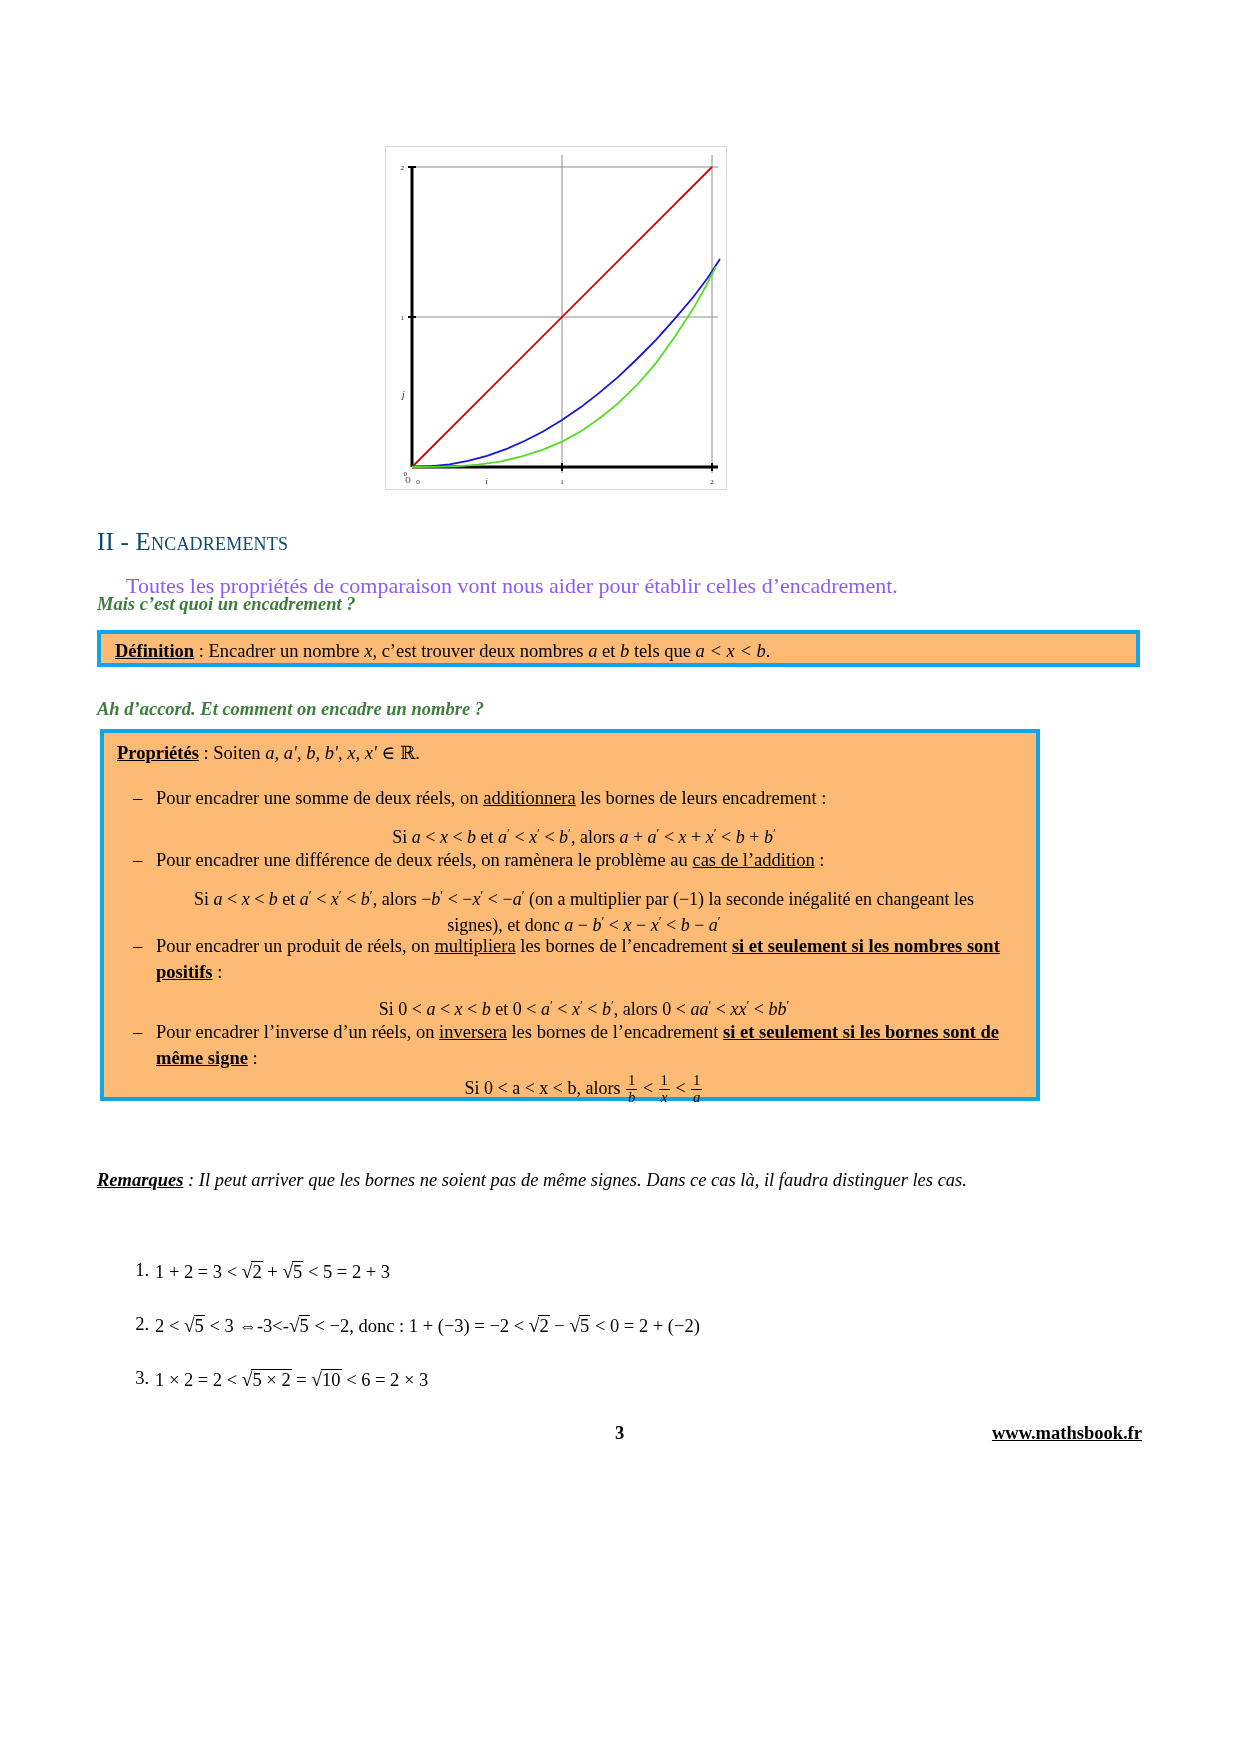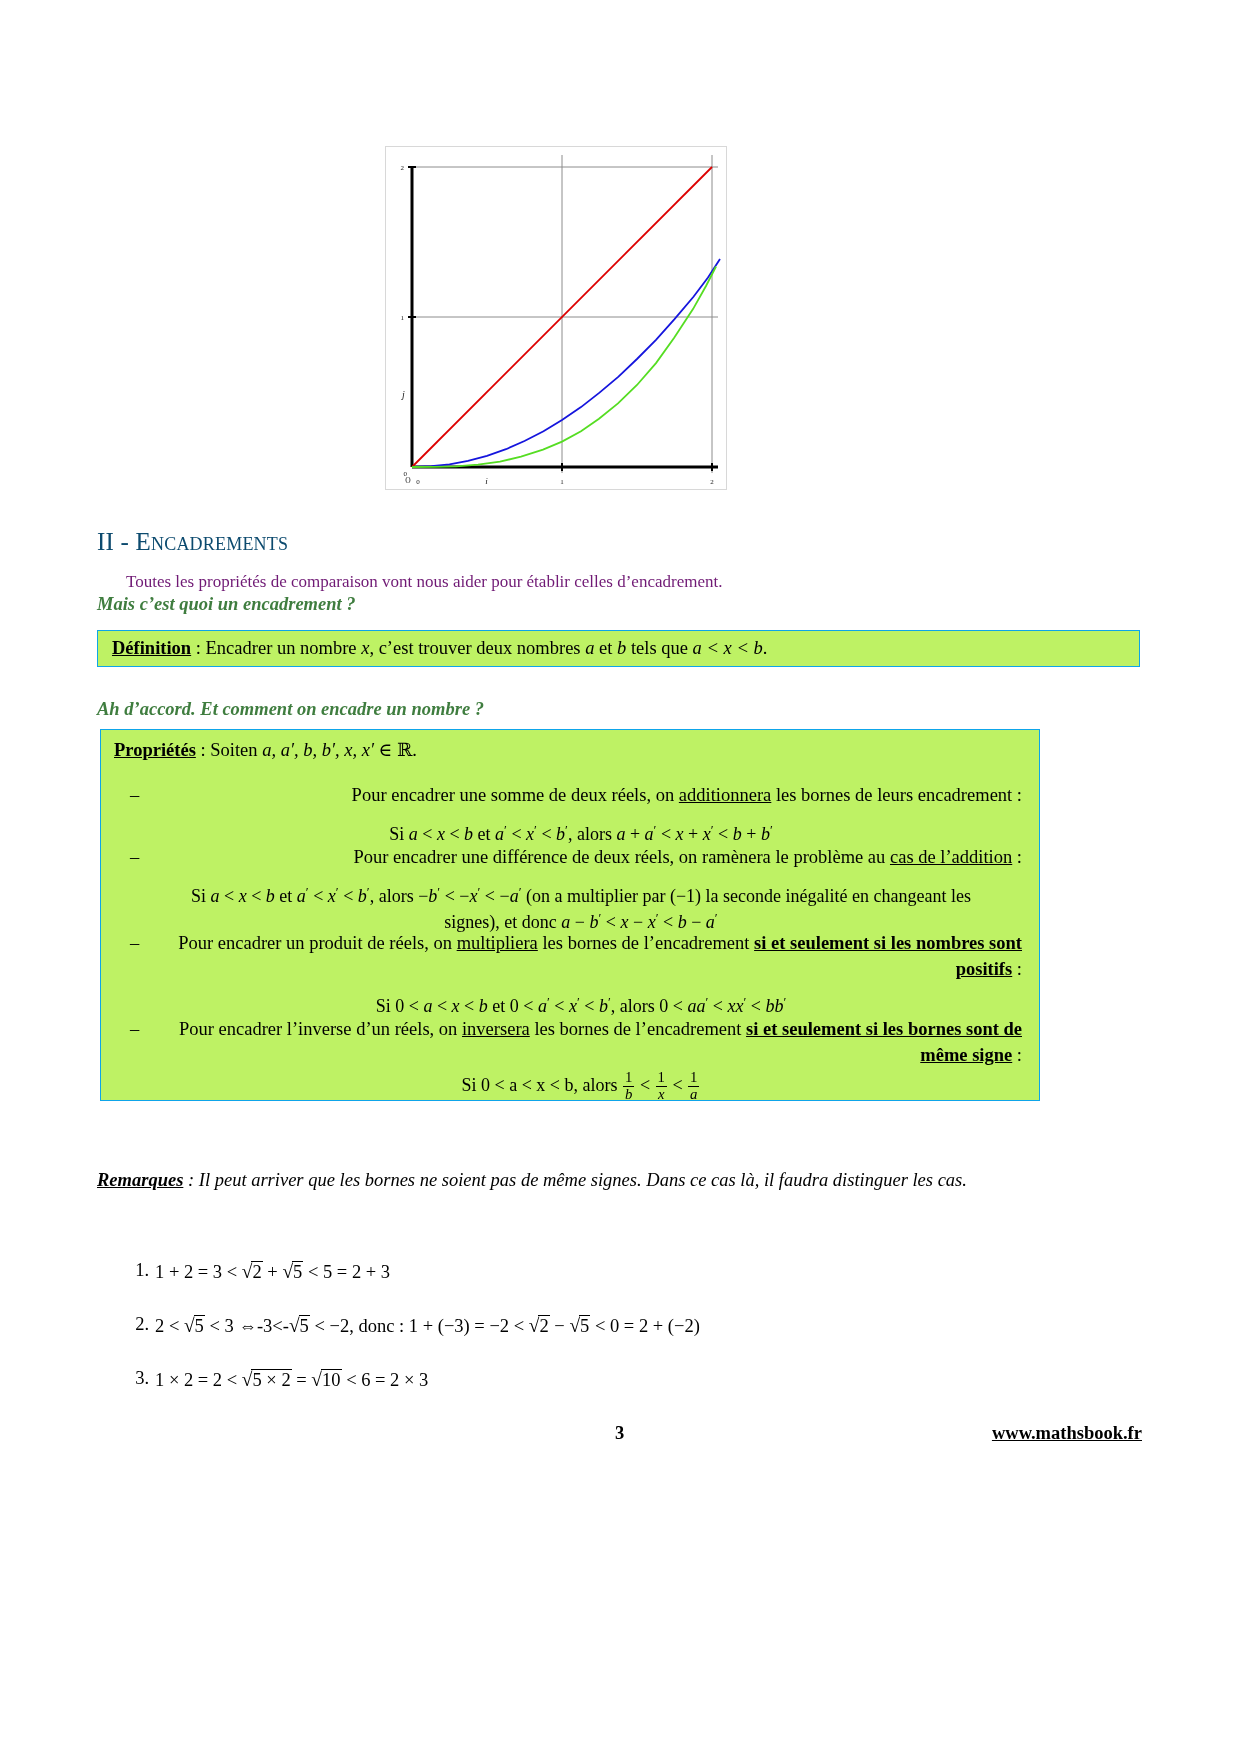--- a/index.html
+++ b/index.html
@@ -45,23 +45,23 @@
     letter-spacing: 0.2px;
     white-space: nowrap;
   }
   .section-heading .sc {
     font-variant: small-caps;
   }
 
   
   .para {
     position: absolute;
-    font-size: 17px;
+    font-size: 22px;
     line-height: 1.42;
-    color: #701a75;
+    color: #8b5cf6;
   }
   .intro-para {
     left: 100px;
     top: 570px;
     width: 1040px;
     text-indent: 26px;
   }
   .green-q {
     position: absolute;
     color: #3f7d3f;
@@ -69,22 +69,22 @@
     font-weight: bold;
     font-size: 18.5px;
     white-space: nowrap;
   }
   .green-q1 { left: 97px; top: 594px; }
   .green-q2 { left: 97px; top: 699px; }
 
   
   .box {
     position: absolute;
-    border: 1px solid #0ea5e9;
-    background: #bef264;
+    border: 4px solid #0ea5e9;
+    background: #fdba74;
     box-sizing: border-box;
   }
   .def-box {
     left: 97px;
     top: 630px;
     width: 1043px;
     height: 37px;
   }
   .def-text {
     position: absolute;
@@ -120,21 +120,20 @@
     width: 892px;
   }
   .bullet-line .dash {
     position: absolute;
     left: 0;
     top: 0;
   }
   .bullet-line .btxt {
     display: block;
     padding-left: 23px;
-    text-align: right;
   }
   .formula {
     position: absolute;
     font-size: 18px;
     text-align: center;
     line-height: 1.4;
     left: 24px;
     width: 912px;
   }
 

